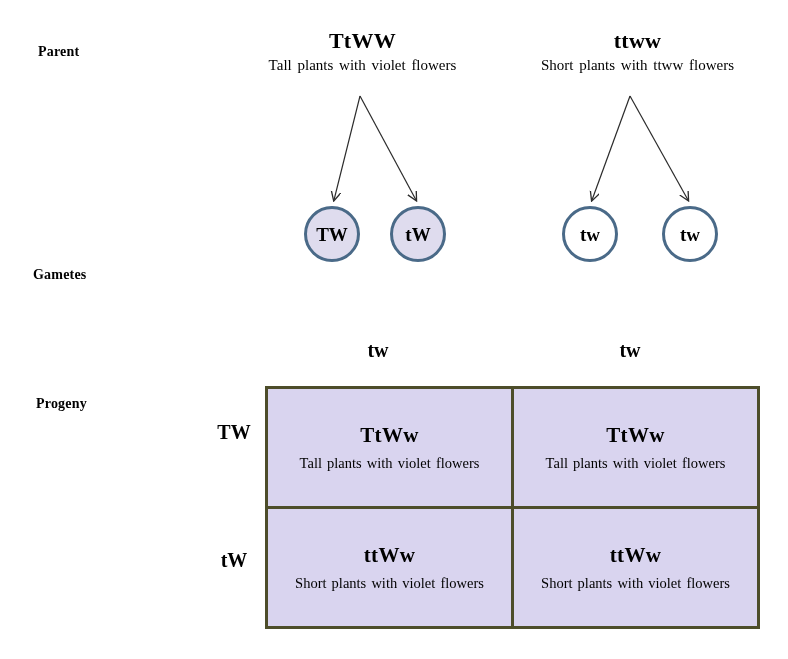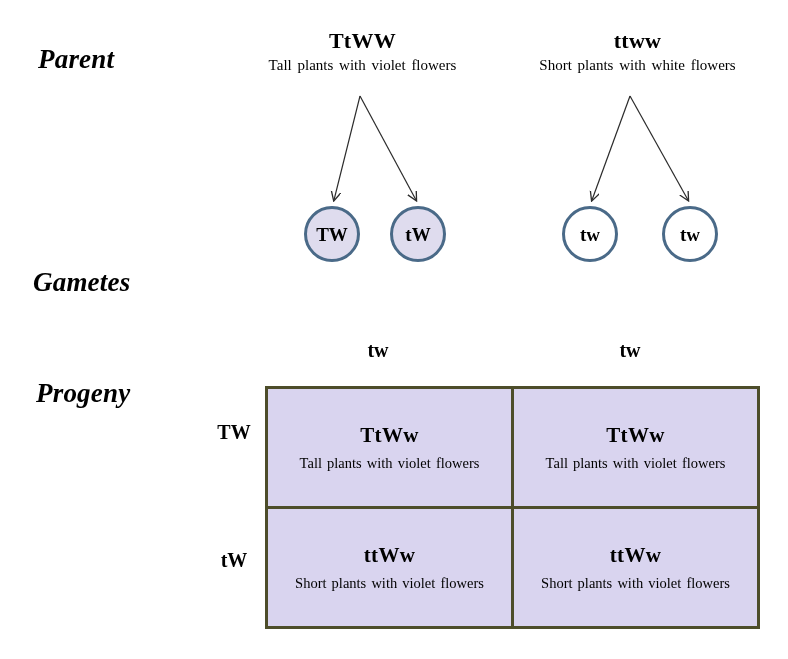--- a/index.html
+++ b/index.html
@@ -21,29 +21,28 @@
     left: 0;
     top: 0;
     width: 788px;
     height: 659px;
   }
 
   
   .stage-label {
     position: absolute;
     font-weight: bold;
-    font-size: 27px;
+    font-size: 14px;
     letter-spacing: 0.2px;
     color: #000;
     white-space: nowrap;
-    font-style: italic;
   }
   #stage-label-parent  { left: 38px;  top: 44px; }
   #stage-label-gametes { left: 33px;  top: 223px; margin-top: 44px; }
-  #stage-label-progeny { left: 36px;  top: 378px; }
+  #stage-label-progeny { left: 36px;  top: 396px; }
 
   
   .parent-block {
     position: absolute;
     text-align: center;
     white-space: nowrap;
   }
   #parent-left  { left: 240px; top: 28px; width: 245px; }
   #parent-right { left: 520px; top: 28px; width: 235px; }
 
@@ -165,21 +164,21 @@
   <div class="stage-label" id="stage-label-gametes">Gametes</div>
   <div class="stage-label" id="stage-label-progeny">Progeny</div>
 
   <div class="parent-block" id="parent-left">
     <div class="parent-genotype">TtWW</div>
     <div class="parent-phenotype">Tall plants with violet flowers</div>
   </div>
 
   <div class="parent-block" id="parent-right">
     <div class="parent-genotype">ttww</div>
-    <div class="parent-phenotype">Short plants with white flowers</div>
+    <div class="parent-phenotype">Short plants with ttww flowers</div>
   </div>
 
   <svg id="arrow-layer" viewBox="0 0 788 659">
     <defs>
       <marker id="arrowhead" markerWidth="9" markerHeight="9" refX="7" refY="4" orient="auto" markerUnits="strokeWidth">
         <path d="M0,0 L8,4 L0,8" fill="none" stroke="#2b2b2b" stroke-width="1.1"></path>
       </marker>
     </defs>
     <g stroke="#2b2b2b" stroke-width="1.2" fill="none" marker-end="url(#arrowhead)">
       <line x1="360" y1="96" x2="334" y2="200"></line>

